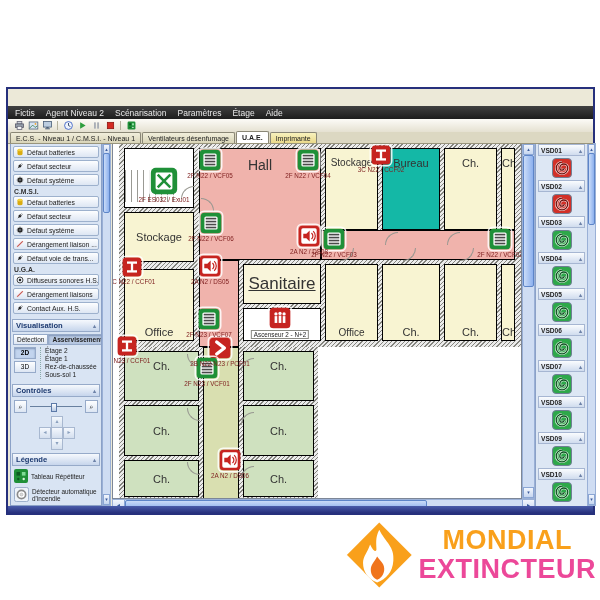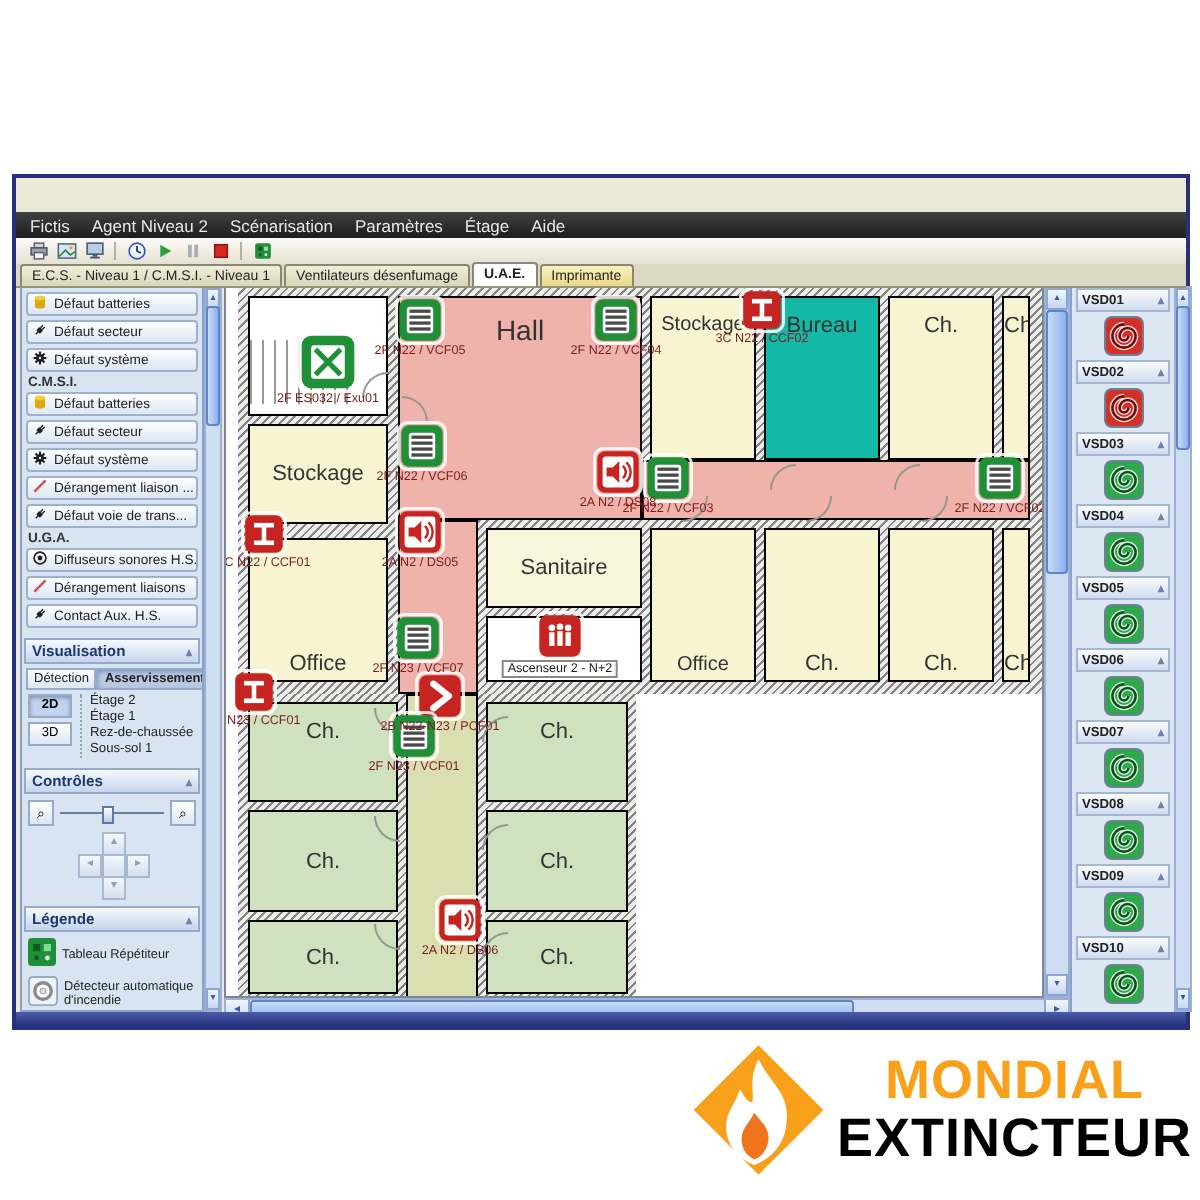--- a/index.html
+++ b/index.html
@@ -81,21 +81,21 @@
   .vsd-icon{width:20px;height:20px;}
   .right-scroll{position:absolute;left:579px;top:54px;width:9px;bottom:7px;background:#cfddf3;border:1px solid #9ab0d6;box-sizing:border-box;z-index:21;}
   .right-scroll .thumb{position:absolute;left:0;right:0;top:9px;height:70px;background:linear-gradient(90deg,#cadcf8,#8cb0ee);border:1px solid #5d85c8;border-radius:2px;}
   .right-scroll .scroll-arrow.bottom{position:absolute;left:0;right:0;bottom:0;}
   .window-bottom{position:absolute;left:0;right:0;bottom:0;height:7px;background:linear-gradient(#4a5caa,#26307c);z-index:25;}
 
   
   .logo{position:absolute;left:344px;top:511px;width:252px;height:88px;display:flex;align-items:center;gap:4px;}
   .logo-text{display:flex;flex-direction:column;align-items:center;flex:1;}
   .logo-line1{font-size:27px;font-weight:bold;color:#f9a01b;letter-spacing:0.5px;line-height:29px;}
-  .logo-line2{font-size:27px;font-weight:bold;color:#000000;letter-spacing:0.5px;line-height:29px;}
+  .logo-line2{font-size:27px;font-weight:bold;color:#ec4899;letter-spacing:0.5px;line-height:29px;}
 </style>
 </head>
 <body>
 
 <div id="window">
   <div class="menubar" id="menubar">
       <span class="menu-item">Fictis</span>
       <span class="menu-item">Agent Niveau 2</span>
       <span class="menu-item">Scénarisation</span>
       <span class="menu-item">Paramètres</span>
@@ -378,21 +378,21 @@
         <div class="room al-bottom" style="left: 269px; top: 120px; width: 58px; height: 77px; background: rgb(248, 244, 210);">
           <div class="rlabel" style="font-size: 11px;">Ch.</div>
         </div>
         <div class="room al-bottom" style="left: 331px; top: 120px; width: 53px; height: 77px; background: rgb(248, 244, 210);">
           <div class="rlabel" style="font-size: 11px;">Ch.</div>
         </div>
         <div class="room al-bottom" style="left: 388px; top: 120px; width: 14px; height: 77px; background: rgb(248, 244, 210);">
           <div class="rlabel" style="font-size: 11px;">Ch.</div>
         </div>
         <div class="room al-center" style="left: 130px; top: 120px; width: 78px; height: 40px; background: rgb(249, 245, 218);">
-          <div class="rlabel" style="font-size: 11px;">Sanitaire</div>
+          <div class="rlabel" style="font-size: 17px; text-decoration: underline;">Sanitaire</div>
         </div>
         <div class="room al-center" style="left: 130px; top: 164px; width: 78px; height: 33px; background: rgb(255, 255, 255);"></div>
         <div class="room al-center" style="left: 90px; top: 203px; width: 36px; height: 153px; background: rgb(217, 223, 176);"></div>
         <div class="room al-top" style="left: 11px; top: 207px; width: 75px; height: 50px; background: rgb(207, 225, 191);">
           <div class="rlabel" style="font-size: 11px;">Ch.</div>
         </div>
         <div class="room al-top" style="left: 130px; top: 207px; width: 71px; height: 50px; background: rgb(207, 225, 191);">
           <div class="rlabel" style="font-size: 11px;">Ch.</div>
         </div>
         <div class="room al-center" style="left: 11px; top: 261px; width: 75px; height: 51px; background: rgb(207, 225, 191);">

